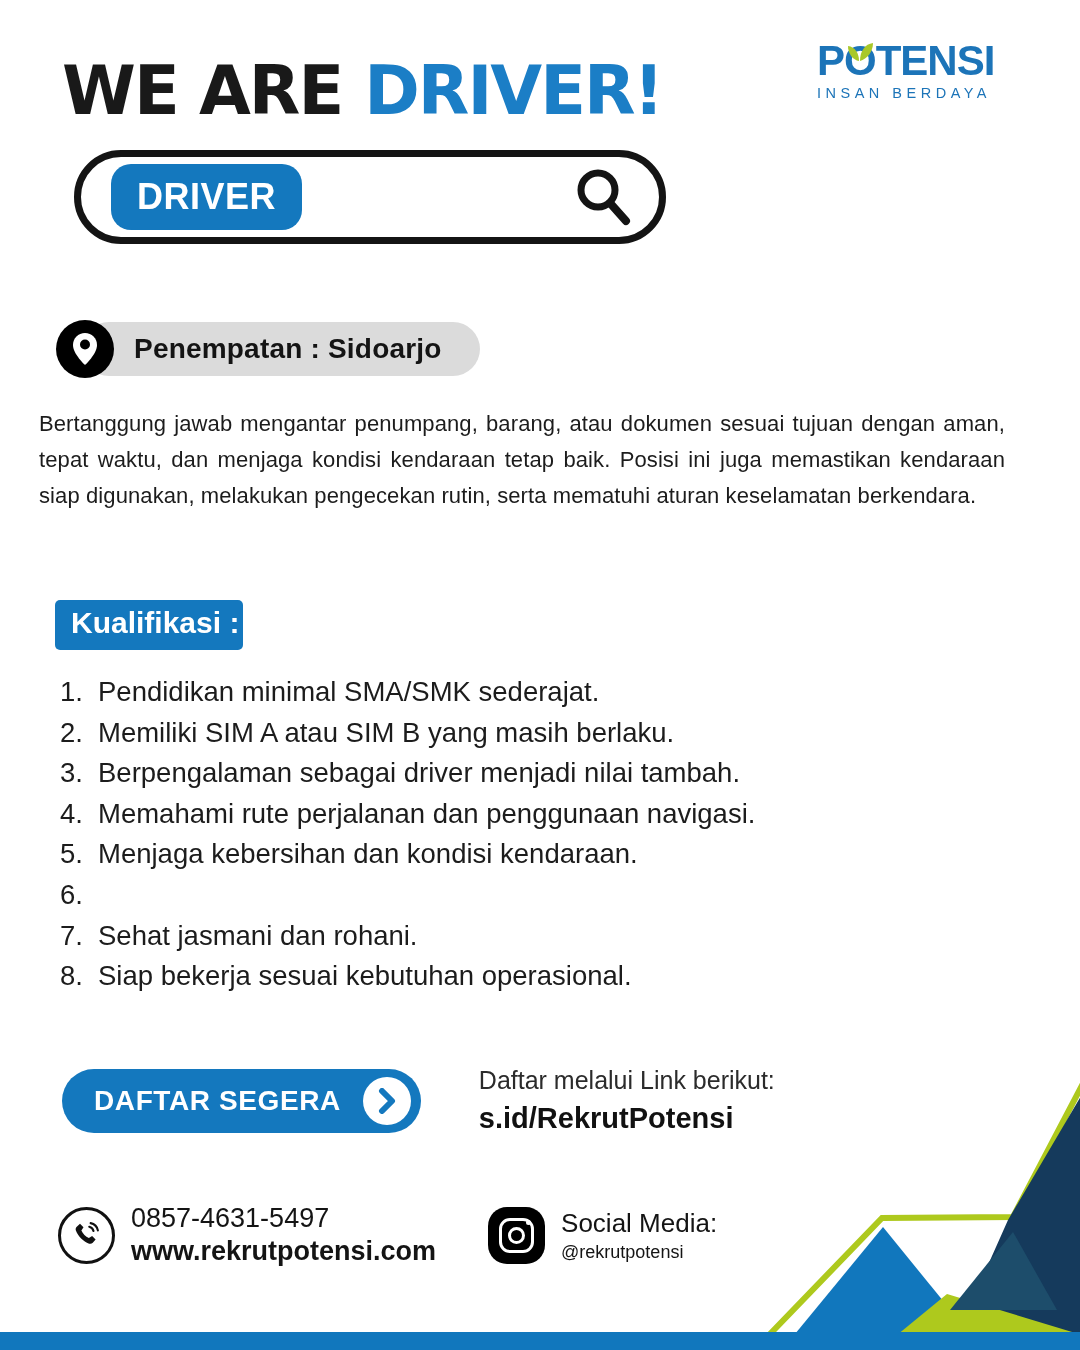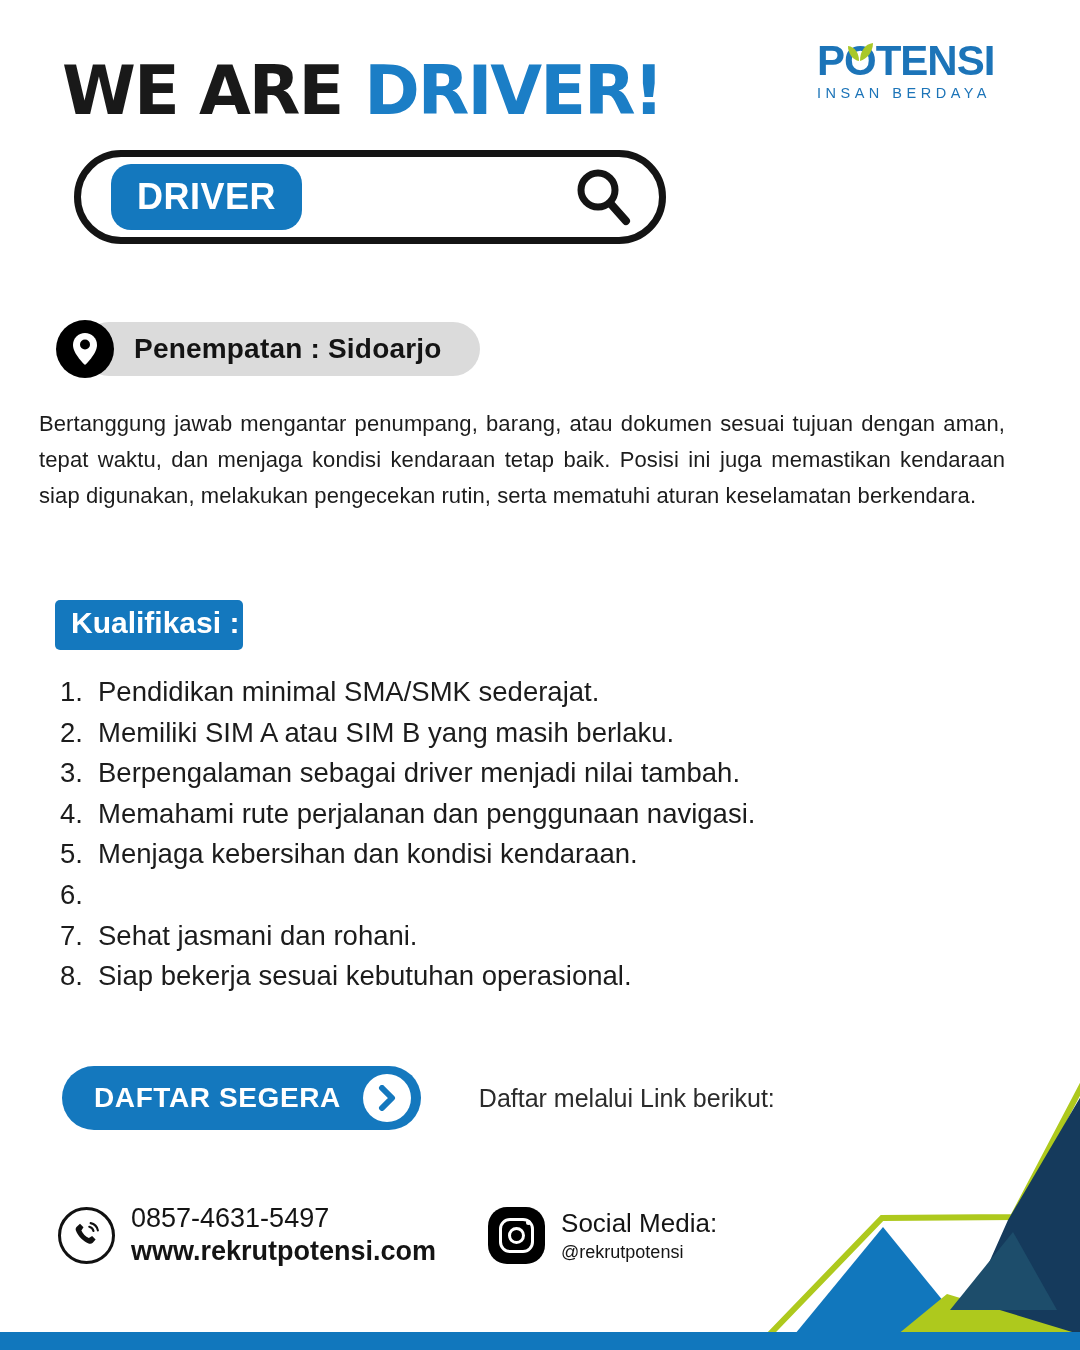--- a/index.html
+++ b/index.html
@@ -162,20 +162,21 @@
     <button class="daftar-btn">
       <span class="daftar-label">DAFTAR SEGERA</span>
       <span class="arrow-circle">
         <svg width="18" height="26" viewBox="0 0 18 26">
           <polyline points="4,3 14,13 4,23" fill="none" stroke="#1478be" stroke-width="6" stroke-linecap="round" stroke-linejoin="round"></polyline>
         </svg>
       </span>
     </button>
     <div class="cta-link-block">
       <div class="cta-intro">Daftar melalui Link berikut:</div>
+      <div class="cta-link">s.id/RekrutPotensi</div>
     </div>
   </div>
 
   <div class="contact-row">
     <div class="contact-group">
       <span class="phone-circle">
         <svg width="30" height="30" viewBox="0 0 24 24">
           <path d="M6.4,3.0 L9.2,5.8 7.5,8.4 C8.6,11.0 10.9,13.3 13.5,14.4 L16.1,12.7 18.9,15.5 16.6,18.2 C15.9,19.0 14.7,19.3 13.7,18.9 C8.9,17.0 5.0,13.1 3.1,8.3 C2.7,7.3 3.0,6.1 3.8,5.4 Z" fill="#111"></path>
           <path d="M13.8,5.4 C15.5,5.8 16.8,7.1 17.2,8.8" stroke="#111" stroke-width="1.7" fill="none" stroke-linecap="round"></path>
           <path d="M14.9,2.5 C17.8,3.1 20.1,5.4 20.7,8.3" stroke="#111" stroke-width="1.7" fill="none" stroke-linecap="round"></path>

